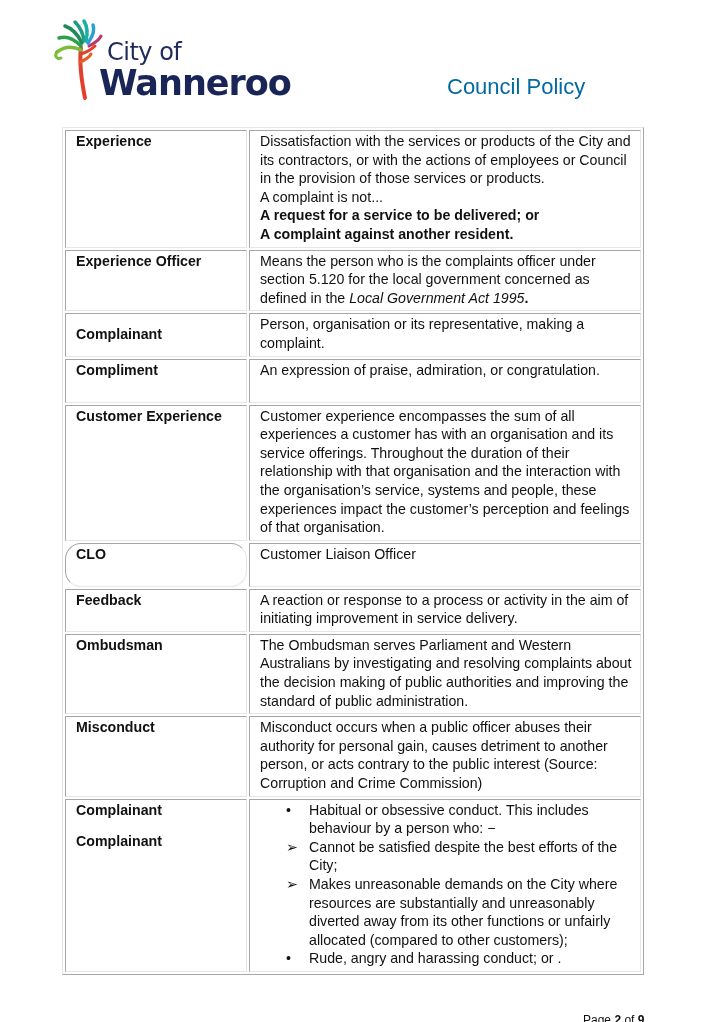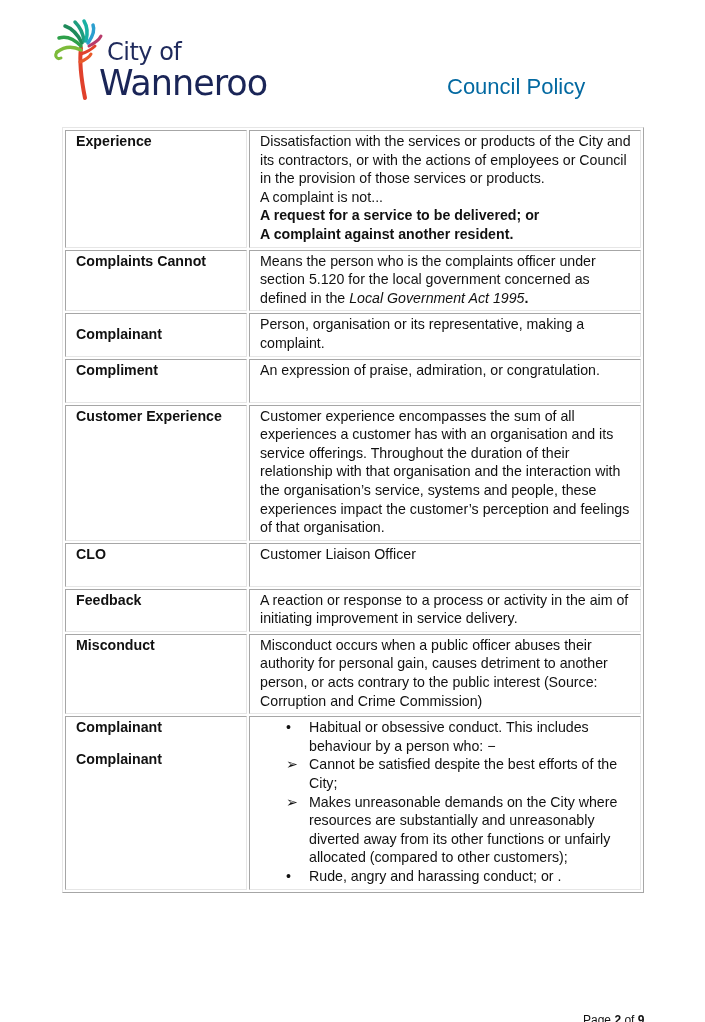--- a/index.html
+++ b/index.html
@@ -7,21 +7,21 @@
       width: 705px; height: 1022px; position: relative; overflow: hidden;
       font-family: "Liberation Sans", sans-serif; color: #111111;
     }
     .logo { position: absolute; left: 51px; top: 18px; width: 230px; height: 85px; }
     .logo svg { position: absolute; left: 0; top: 0; }
     .logo-city {
       position: absolute; left: 56px; top: 20px; font-size: 24px; color: #1f2a5c;
       font-family: "DejaVu Sans", sans-serif; letter-spacing: -0.5px;
     }
     .logo-wanneroo {
-      position: absolute; left: 48px; top: 45px; font-size: 35px; font-weight: normal; color: #1a2557;
+      position: absolute; left: 48px; top: 45px; font-size: 35px; font-weight: bold; color: #1a2557;
       font-family: "DejaVu Sans", sans-serif; letter-spacing: -1px; line-height: 40px;
     }
     .doc-type {
       position: absolute; left: 447px; top: 74px; font-size: 22px; color: #0369a1;
       font-family: "Liberation Sans", sans-serif;
     }
     table.defs {
       position: absolute; left: 62px; top: 127px; width: 582px;
       border-collapse: separate; border-spacing: 2px;
       border: 1px solid; border-color: #e6e6e6 #a6a6a6 #a6a6a6 #e6e6e6;
@@ -71,42 +71,46 @@
     <tr>
       <td class="term">Experience</td>
       <td class="def">
         <div>Dissatisfaction with the services or products of the City and its contractors, or with the actions of employees or Council in the provision of those services or products.</div>
         <div>A complaint is not...</div>
         <div class="bold">A request for a service to be delivered; or</div>
         <div class="bold">A complaint against another resident.</div>
       </td>
     </tr>
     <tr>
-      <td class="term">Complaints Cannot</td>
+      <td class="term">Experience Officer</td>
       <td class="def"><span>Means the person who is the complaints officer under section 5.120 for the local government concerned as defined in the </span><span class="italic">Local Government Act 1995</span><span class="bold">.</span></td>
     </tr>
     <tr>
       <td class="term mid">Complainant</td>
       <td class="def">Person, organisation or its representative, making a complaint.</td>
     </tr>
     <tr>
       <td class="term" style="height:38px;">Compliment</td>
       <td class="def">An expression of praise, admiration, or congratulation.</td>
     </tr>
     <tr>
       <td class="term">Customer Experience</td>
       <td class="def">Customer experience encompasses the sum of all experiences a customer has with an organisation and its service offerings. Throughout the duration of their relationship with that organisation and the interaction with the organisation’s service, systems and people, these experiences impact the customer’s perception and feelings of that organisation.</td>
     </tr>
     <tr>
-      <td class="term" style="height:38px;">CLO</td>
+      <td class="term" style="height:38px;border-radius:16px;">CLO</td>
       <td class="def">Customer Liaison Officer</td>
     </tr>
     <tr>
       <td class="term">Feedback</td>
       <td class="def">A reaction or response to a process or activity in the aim of initiating improvement in service delivery.</td>
+    </tr>
+    <tr>
+      <td class="term">Ombudsman</td>
+      <td class="def">The Ombudsman serves Parliament and Western Australians by investigating and resolving complaints about the decision making of public authorities and improving the standard of public administration.</td>
     </tr>
     <tr>
       <td class="term">Misconduct</td>
       <td class="def">Misconduct occurs when a public officer abuses their authority for personal gain, causes detriment to another person, or acts contrary to the public interest (Source: Corruption and Crime Commission)</td>
     </tr>
     <tr>
       <td class="term">
         <div>Complainant</div>
         <div style="height:13px;"></div>
         <div>Complainant</div>

